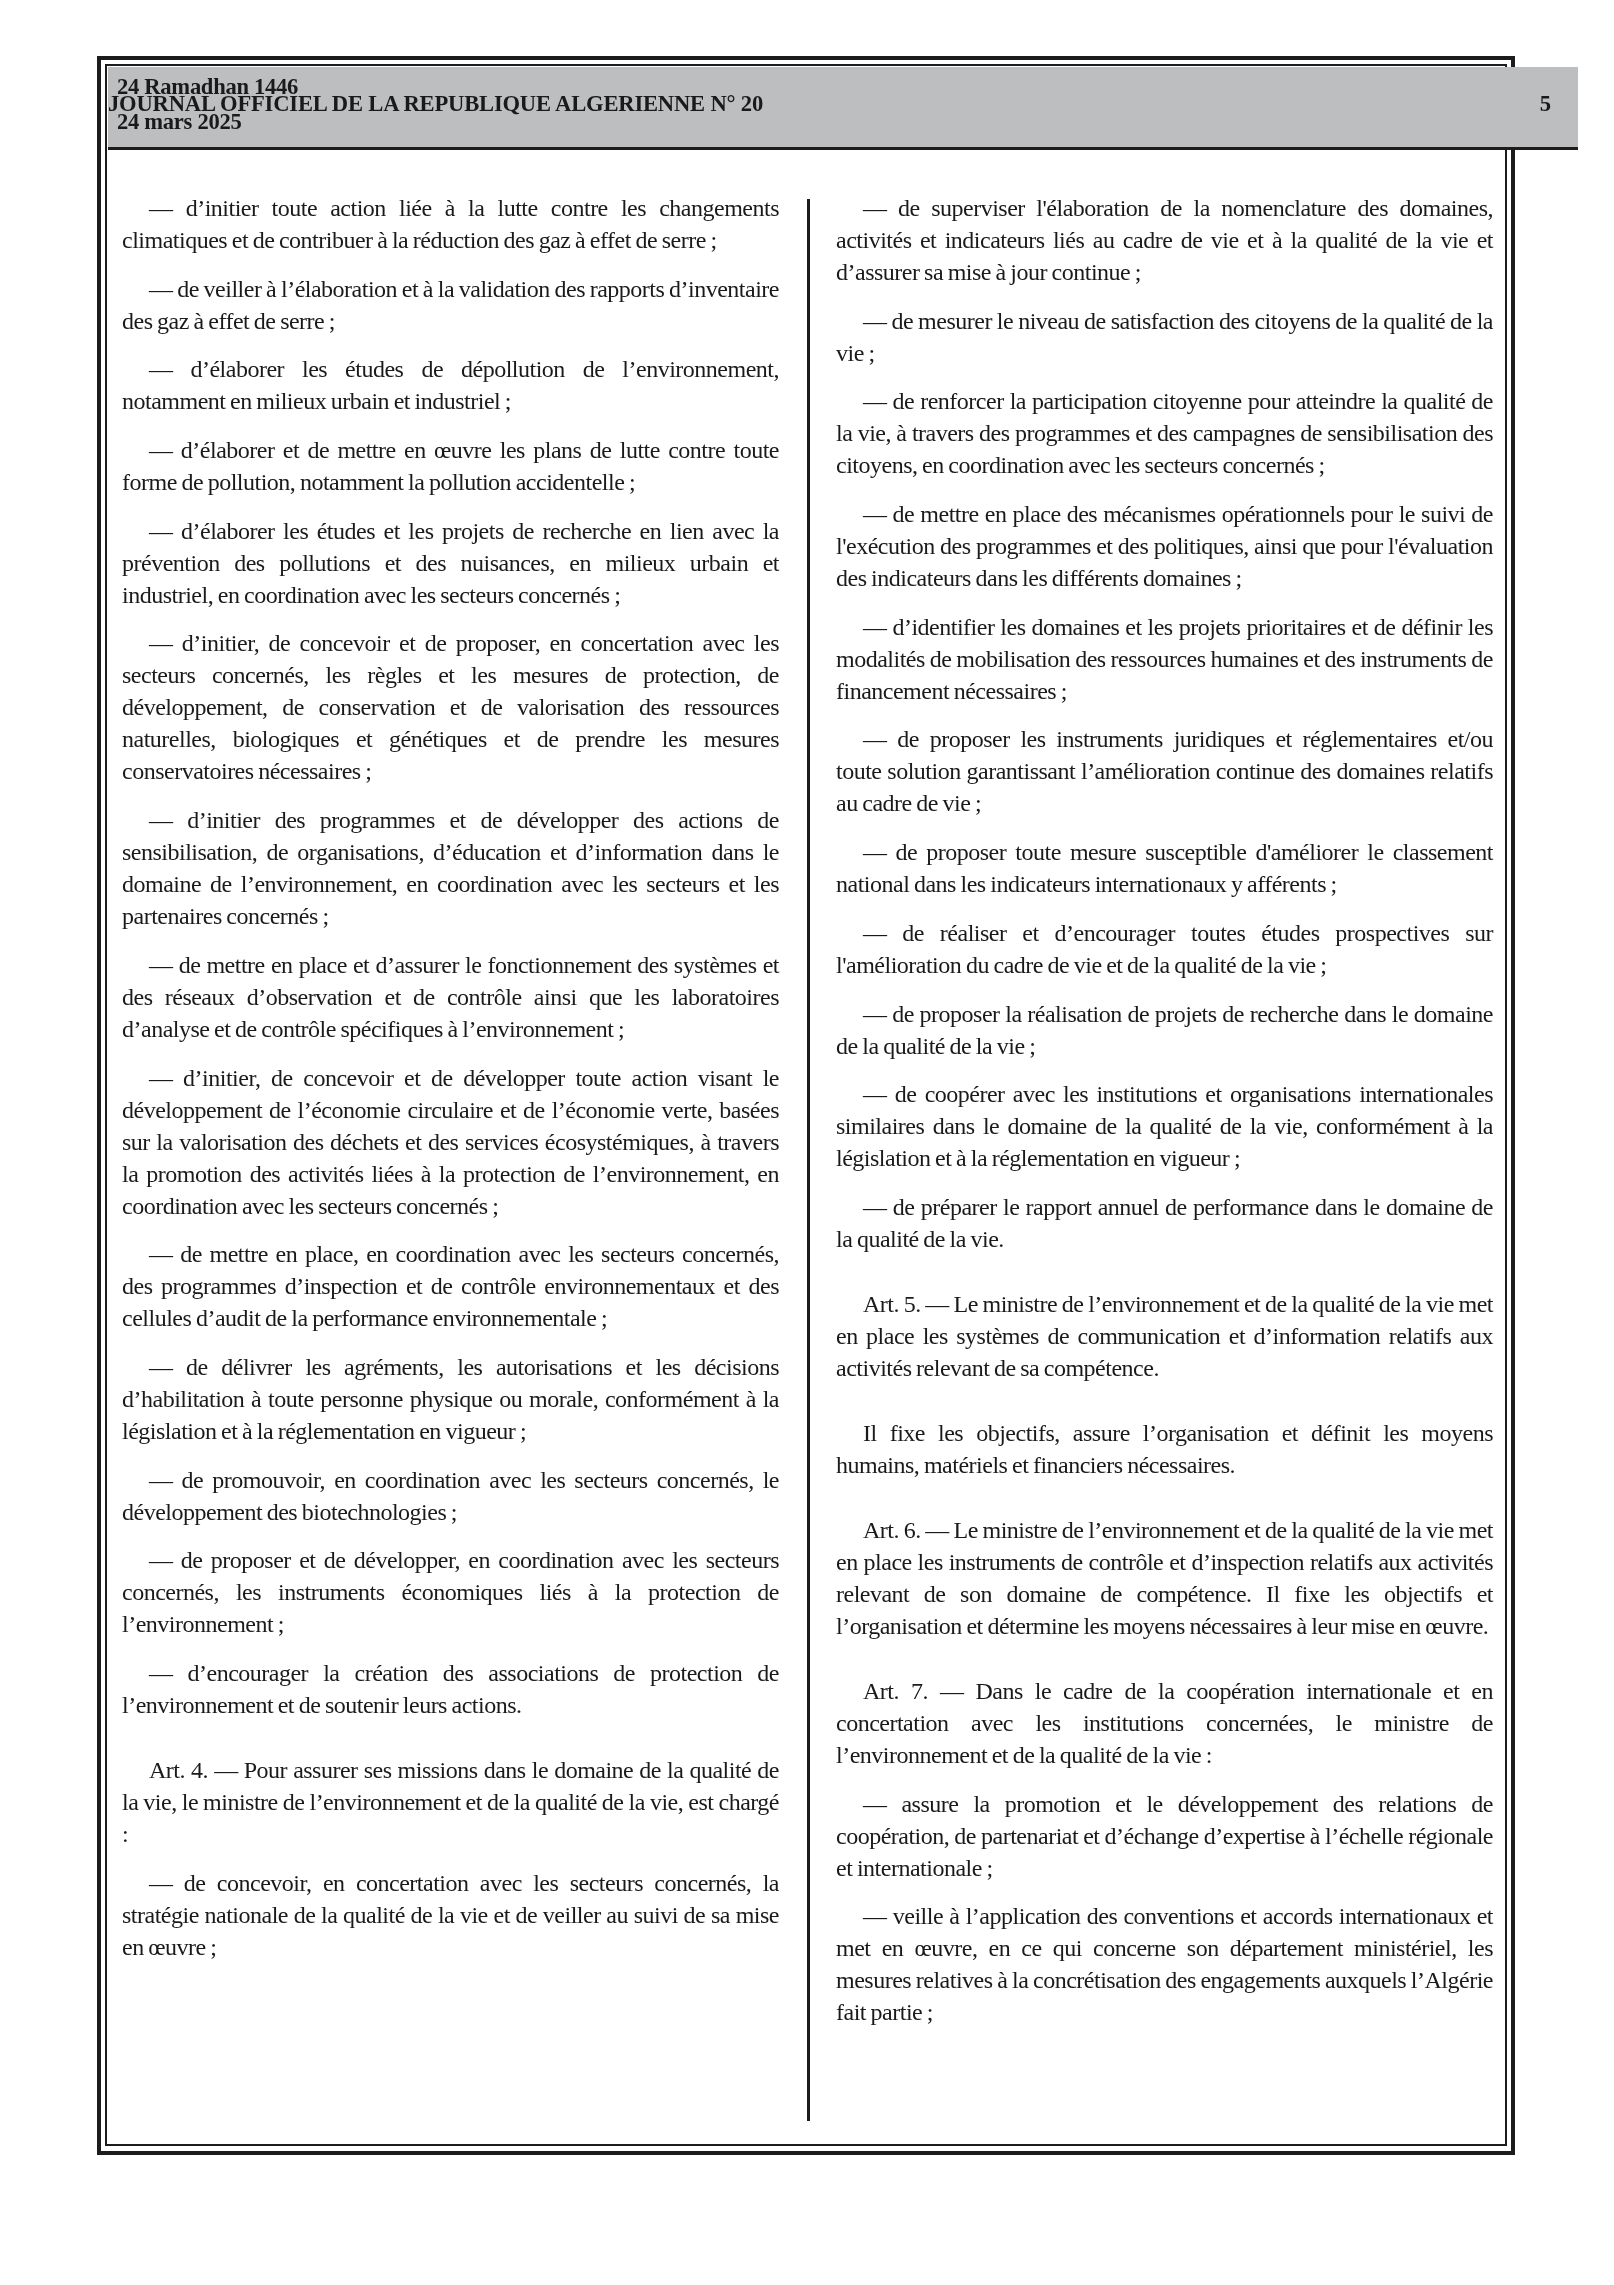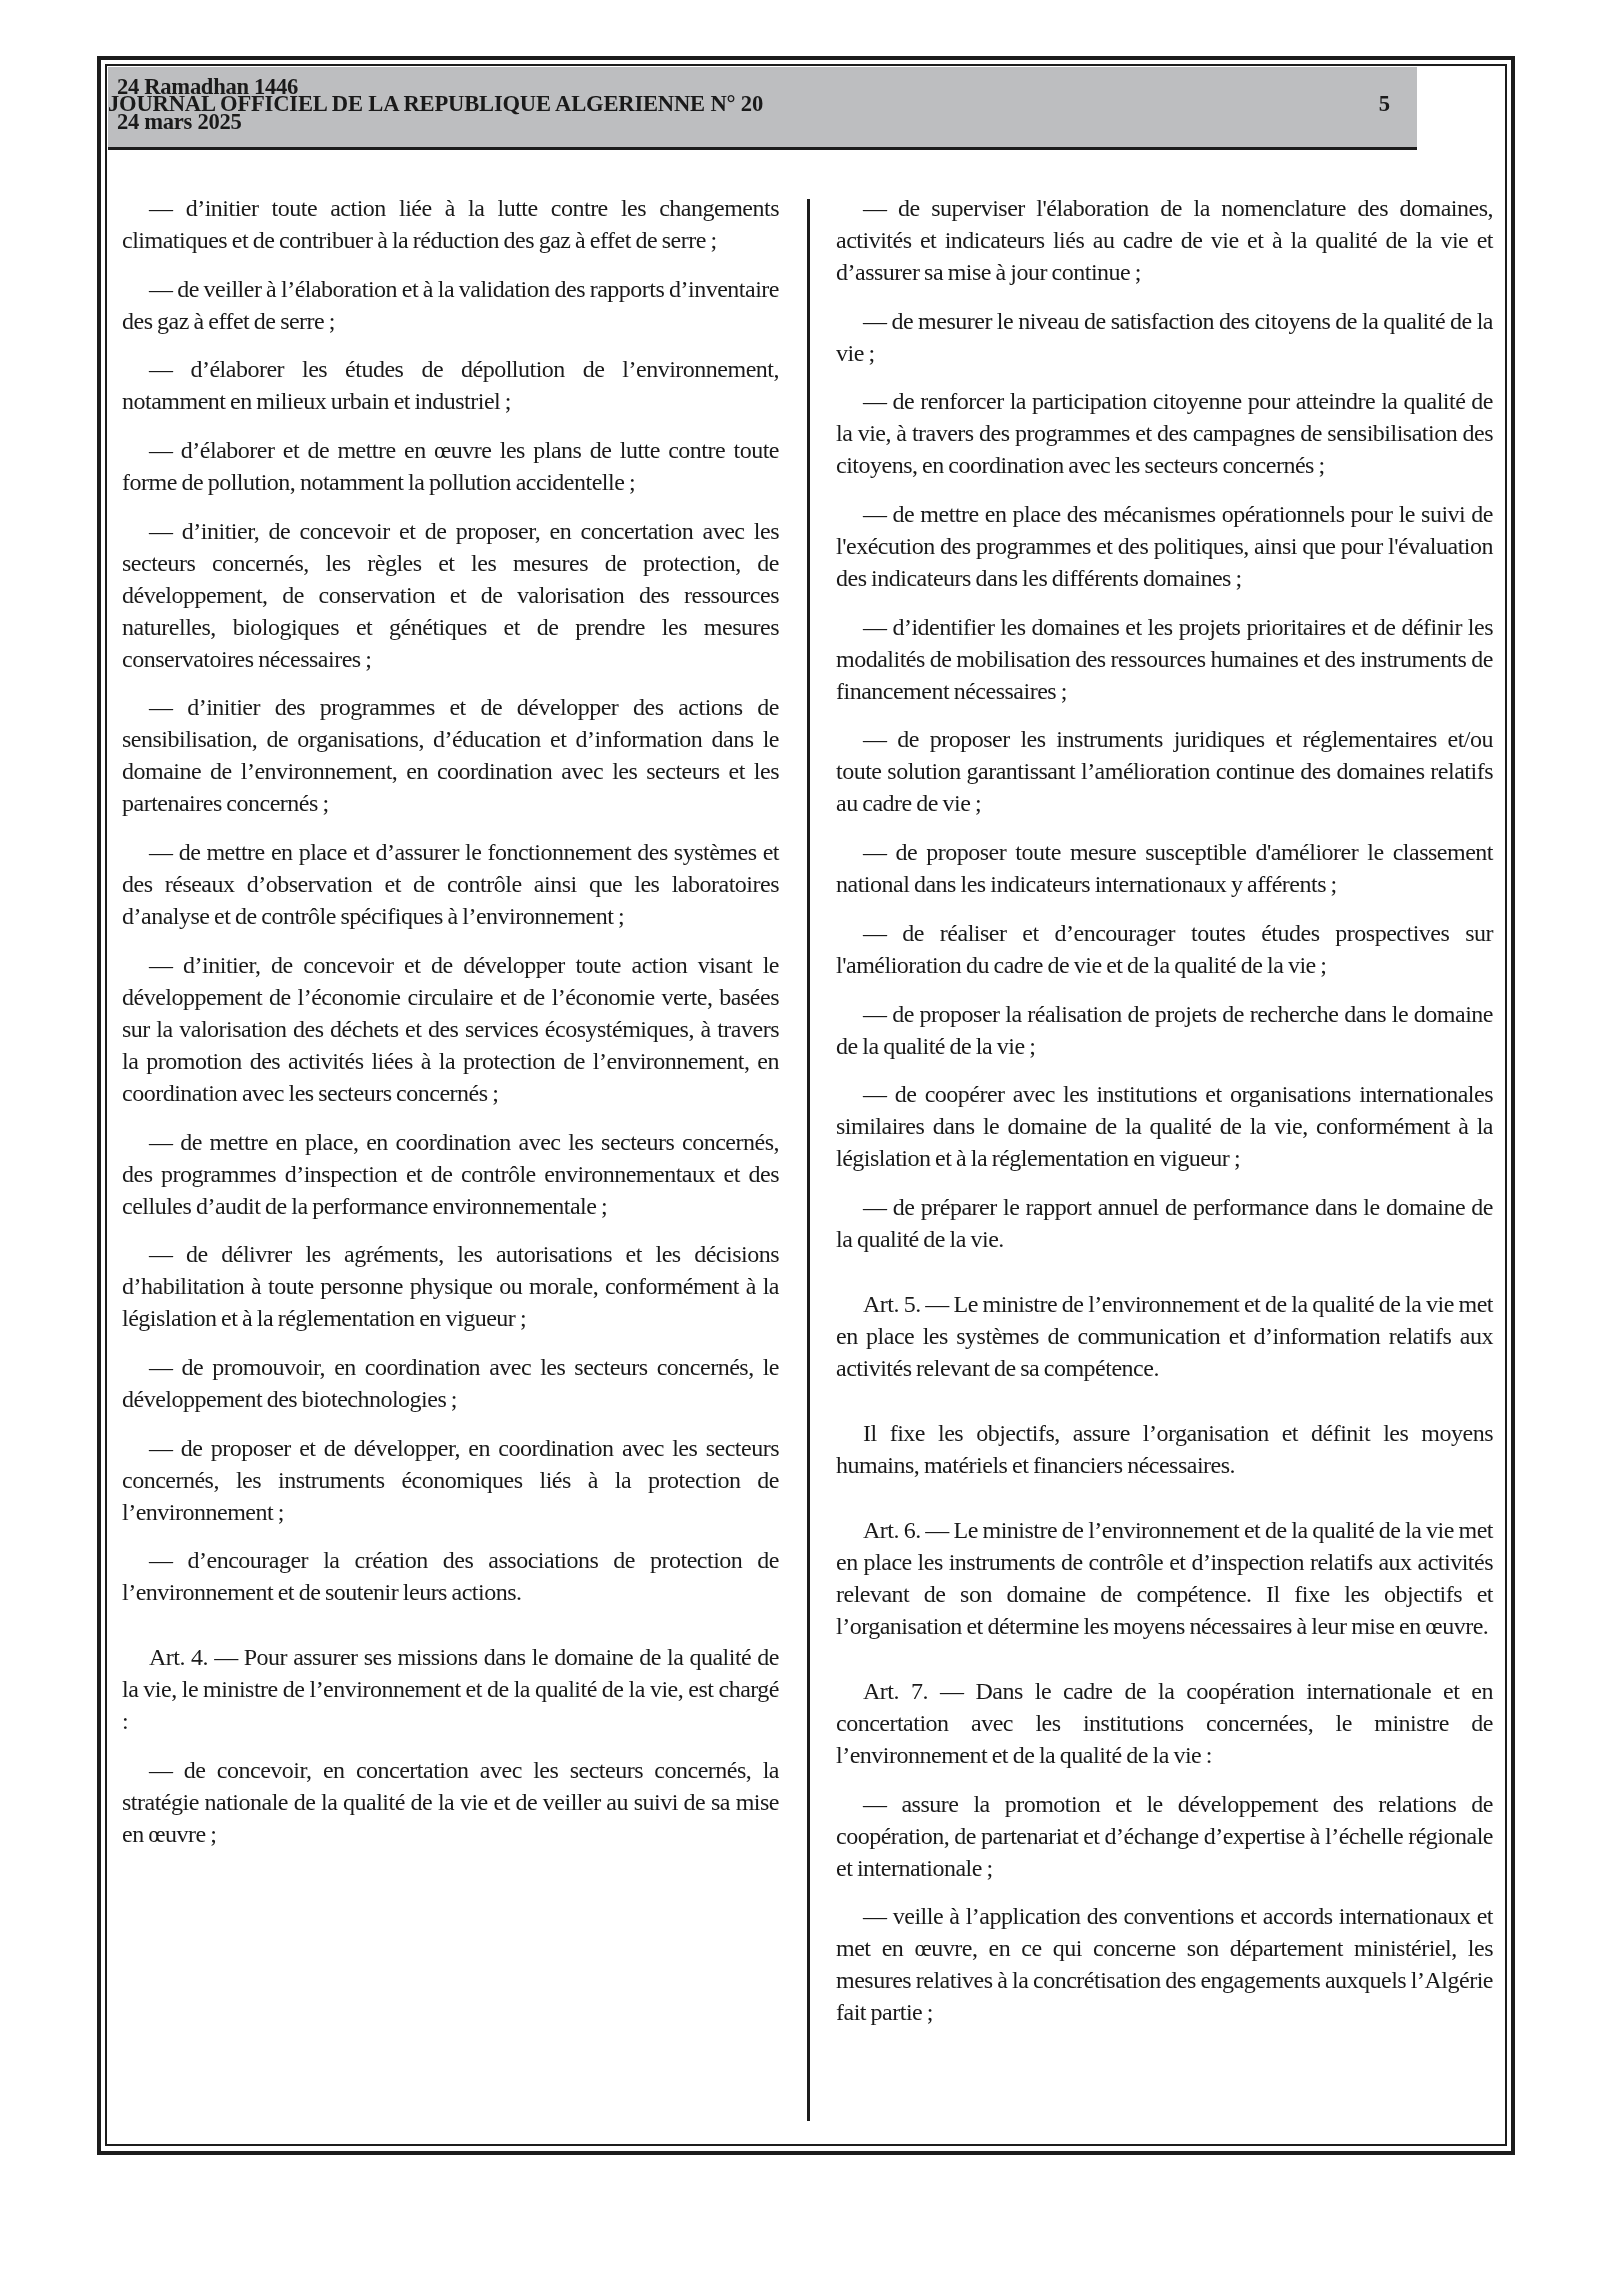--- a/index.html
+++ b/index.html
@@ -1,19 +1,19 @@
 <!DOCTYPE html>
 <html style="font-size:14.5px"><head>
 <meta charset="utf-8">
 <style>
   html, body { margin:0; padding:0; background:#ffffff; }
   body { width:1615px; height:2285px; position:relative; overflow:hidden; font-family:"Liberation Serif", serif; color:#1a1a1a; }
   .outer { position:absolute; left:97px; top:56px; width:1418px; height:2099px; border:4.5px solid #1c1c1c; box-sizing:border-box; }
   .inner { position:absolute; left:105px; top:64px; width:1402px; height:2082px; border:2.7px solid #1c1c1c; box-sizing:border-box; }
-  .header { position:absolute; left:108px; top:67px; width:1309px; height:83px; background:#bdbec0; border-bottom:3.6px solid #1c1c1c; box-sizing:border-box;padding-left:30px; }
+  .header { position:absolute; left:108px; top:67px; width:1470px; height:83px; background:#bdbec0; border-bottom:3.6px solid #1c1c1c; box-sizing:border-box;padding-left:30px; }
   .hdr-date { position:absolute; left:9px; font-weight:bold; font-size:22.6px; letter-spacing:-0.3px; }
   .hdr-d1 { top:7.2px; }
   .hdr-d2 { top:42px; }
   .hdr-title { position:absolute; left:0; right:0; top:23.5px; text-align:left; font-weight:bold; font-size:22.6px; letter-spacing:-0.2px; }
   .hdr-page { position:absolute; right:27px; top:23.5px; font-weight:bold; font-size:22.6px; }
   .divider { position:absolute; left:807px; top:199px; width:2.7px; height:1922px; background:#1c1c1c; }
   .col { position:absolute; top:192px; width:657px; font-size:24px; line-height:32px; text-align:justify; letter-spacing:-0.5px; word-spacing:-0.9px; }
   .col-left { left:122px; }
   .col-right { left:836px; }
   .para { margin:0 0 16.7px 0; text-indent:27px; }
@@ -32,20 +32,21 @@
   <div class="hdr-page">5</div>
 </div>
 
 <div class="divider"></div>
 
 <div class="col col-left">
   <p class="para">— d’initier toute action liée à la lutte contre les changements climatiques et de contribuer à la réduction des gaz à effet de serre ;</p>
   <p class="para">— de veiller à l’élaboration et à la validation des rapports d’inventaire des gaz à effet de serre ;</p>
   <p class="para">— d’élaborer les études de dépollution de l’environnement, notamment en milieux urbain et industriel ;</p>
   <p class="para">— d’élaborer et de mettre en œuvre les plans de lutte contre toute forme de pollution, notamment la pollution accidentelle ;</p>
+  <p class="para">— d’élaborer les études et les projets de recherche en lien avec la prévention des pollutions et des nuisances, en milieux urbain et industriel, en coordination avec les secteurs concernés ;</p>
   <p class="para">— d’initier, de concevoir et de proposer, en concertation avec les secteurs concernés, les règles et les mesures de protection, de développement, de conservation et de valorisation des ressources naturelles, biologiques et génétiques et de prendre les mesures conservatoires nécessaires ;</p>
   <p class="para">— d’initier des programmes et de développer des actions de sensibilisation, de organisations, d’éducation et d’information dans le domaine de l’environnement, en coordination avec les secteurs et les partenaires concernés ;</p>
   <p class="para">— de mettre en place et d’assurer le fonctionnement des systèmes et des réseaux d’observation et de contrôle ainsi que les laboratoires d’analyse et de contrôle spécifiques à l’environnement ;</p>
   <p class="para">— d’initier, de concevoir et de développer toute action visant le développement de l’économie circulaire et de l’économie verte, basées sur la valorisation des déchets et des services écosystémiques, à travers la promotion des activités liées à la protection de l’environnement, en coordination avec les secteurs concernés ;</p>
   <p class="para">— de mettre en place, en coordination avec les secteurs concernés, des programmes d’inspection et de contrôle environnementaux et des cellules d’audit de la performance environnementale ;</p>
   <p class="para">— de délivrer les agréments, les autorisations et les décisions d’habilitation à toute personne physique ou morale, conformément à la législation et à la réglementation en vigueur ;</p>
   <p class="para">— de promouvoir, en coordination avec les secteurs concernés, le développement des biotechnologies ;</p>
   <p class="para">— de proposer et de développer, en coordination avec les secteurs concernés, les instruments économiques liés à la protection de l’environnement ;</p>
   <p class="para">— d’encourager la création des associations de protection de l’environnement et de soutenir leurs actions.</p>
   <p class="para art">Art. 4. — Pour assurer ses missions dans le domaine de la qualité de la vie, le ministre de l’environnement et de la qualité de la vie, est chargé :</p>

